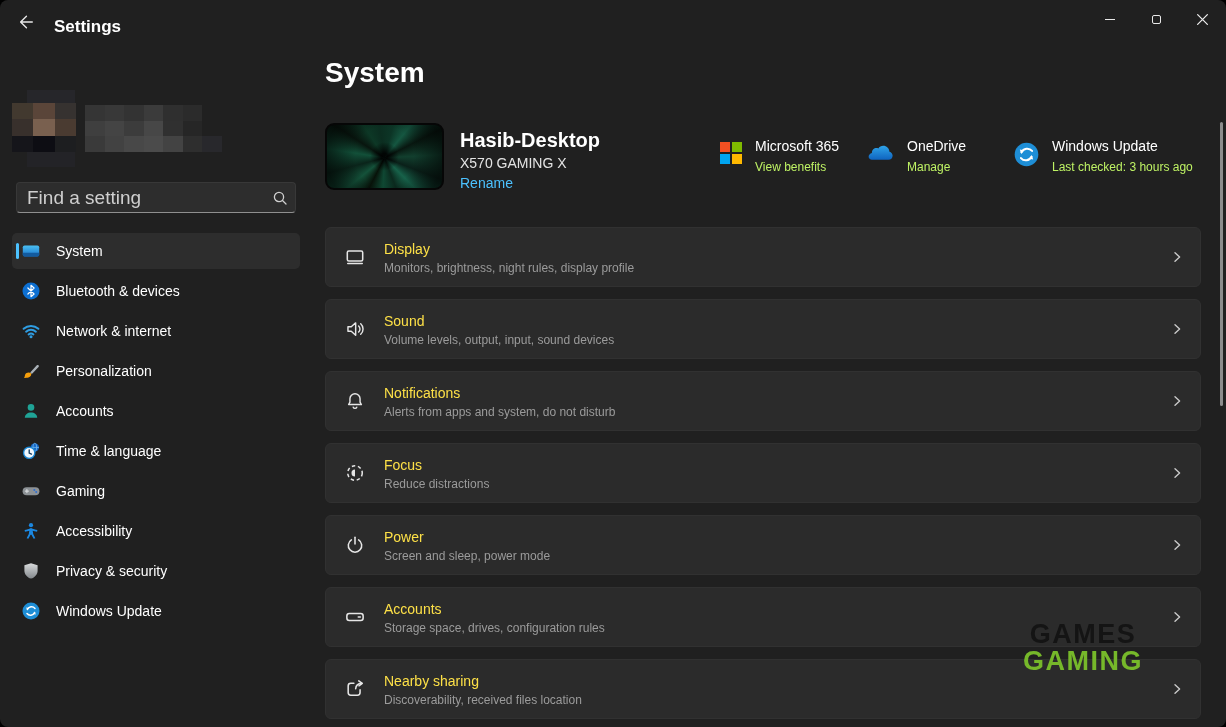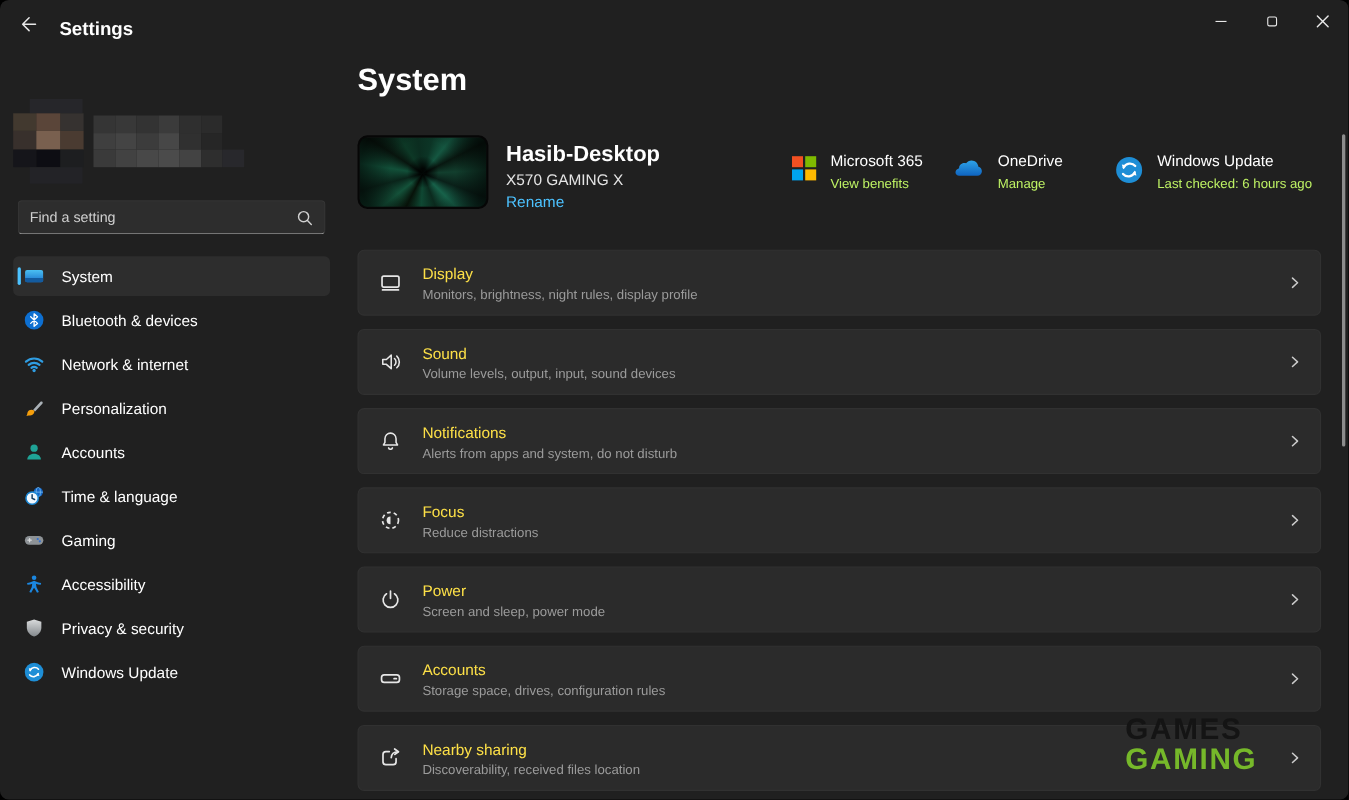--- a/index.html
+++ b/index.html
@@ -32,21 +32,21 @@
   .n21{background:#3f3f3f}.n22{background:#444444}.n23{background:#3c3c3c}.n24{background:#474747}.n25{background:#303030}.n26{background:#262626}.n27{background:transparent}
   .n31{background:#3a3a3a}.n32{background:#424242}.n33{background:#484848}.n34{background:#4b4b4b}.n35{background:#434343}.n36{background:#2e2e2e}.n37{background:#28282c}
 
   .search-box {
     position:absolute; left:16px; top:142px; width:280px; height:31px;
     background:#2d2d2d; border:1px solid #383838; border-bottom:1px solid #8f8f8f;
     border-radius:4px; display:flex; align-items:center; padding:0 10px;
   }
   .search-box input {
     flex:1; background:transparent; border:none; outline:none;
-    color:#f0abfc; font-size:13px; font-family:"Liberation Sans", sans-serif;
+    color:#f0abfc; font-size:19px; font-family:"Liberation Sans", sans-serif;
   }
   .search-box input::placeholder { color:#cfcfcf; }
   .search-icon { width:16px; height:16px; flex:0 0 auto; }
 
   .nav { position:absolute; left:12px; top:193px; width:288px; }
   .nav-item {
     position:relative; height:36px; margin-bottom:4px; border-radius:5px;
     display:flex; align-items:center; padding-left:10px; cursor:pointer;
   }
   .nav-item.selected { background:#2d2d2d; }
@@ -85,22 +85,22 @@
     background:#2b2b2b; border:1px solid #313131; border-radius:6px;
     display:flex; align-items:center; cursor:pointer;
   }
   .row-icon { width:24px; height:24px; margin-left:17px; display:flex; align-items:center; justify-content:center; }
   .row-text { margin-left:17px; }
   .row-title { font-size:14px; color:#fde047; line-height:18px; }
   .row-sub { font-size:12px; color:#9b9b9b; margin-top:3px; }
   .chev { position:absolute; right:16px; top:50%; transform:translateY(-50%); width:14px; height:14px; }
 
   
-  .watermark { position:absolute; right:83px; top:621px; text-align:left; z-index:6; pointer-events:none;
-    font-weight:800; letter-spacing:1.5px; line-height:27px; font-size:27px;margin-top:29px; }
+  .watermark { position:absolute; right:83px; top:621px; text-align:center; z-index:6; pointer-events:none;
+    font-weight:800; letter-spacing:1.5px; line-height:27px; font-size:27px; }
   .wm1 { color:#141414; } .wm2 { color:#76b82a; }
 
   .scrollbar { position:absolute; right:3px; top:122px; width:3px; height:284px; background:#8c8c8c; border-radius:2px; cursor:pointer; }
 </style>
 </head>
 <body>
 
 <div id="window">
 
   <div class="titlebar">
@@ -341,21 +341,21 @@
       <svg width="25" height="25" viewBox="0 0 18 18">
         <circle cx="9" cy="9" r="8.5" fill="#1e8ed6"></circle>
         <path d="M13 6.4 A4.6 4.6 0 0 0 5.4 7.4" stroke="#fff" stroke-width="1.5" fill="none" stroke-linecap="round"></path>
         <polygon points="4.2,5.4 7,5.9 5.2,8.6" fill="#fff"></polygon>
         <path d="M5 11.6 A4.6 4.6 0 0 0 12.6 10.6" stroke="#fff" stroke-width="1.5" fill="none" stroke-linecap="round"></path>
         <polygon points="13.8,12.6 11,12.1 12.8,9.4" fill="#fff"></polygon>
       </svg>
     </span>
     <div>
       <div class="st-title">Windows Update</div>
-      <div class="st-sub">Last checked: 6 hours ago</div>
+      <div class="st-sub">Last checked: 3 hours ago</div>
     </div>
   </div>
 
   <div class="rows">
 
     <div class="row">
       <span class="row-icon">
         <svg width="22" height="22" viewBox="0 0 20 20">
           <rect x="3" y="4.6" width="14" height="9" rx="1.4" stroke="#e6e6e6" stroke-width="1.4" fill="none"></rect>
           <path d="M3.4 16 h13.2" stroke="#e6e6e6" stroke-width="1.4" stroke-linecap="round"></path>

